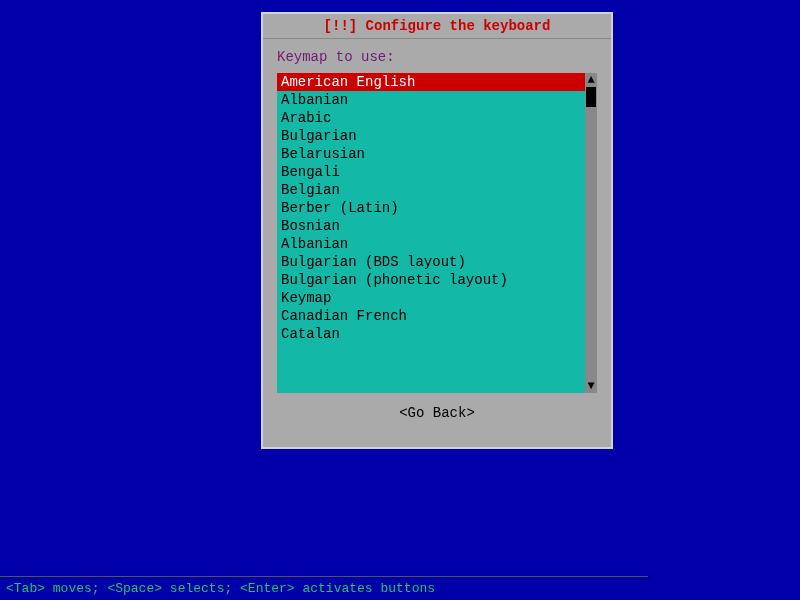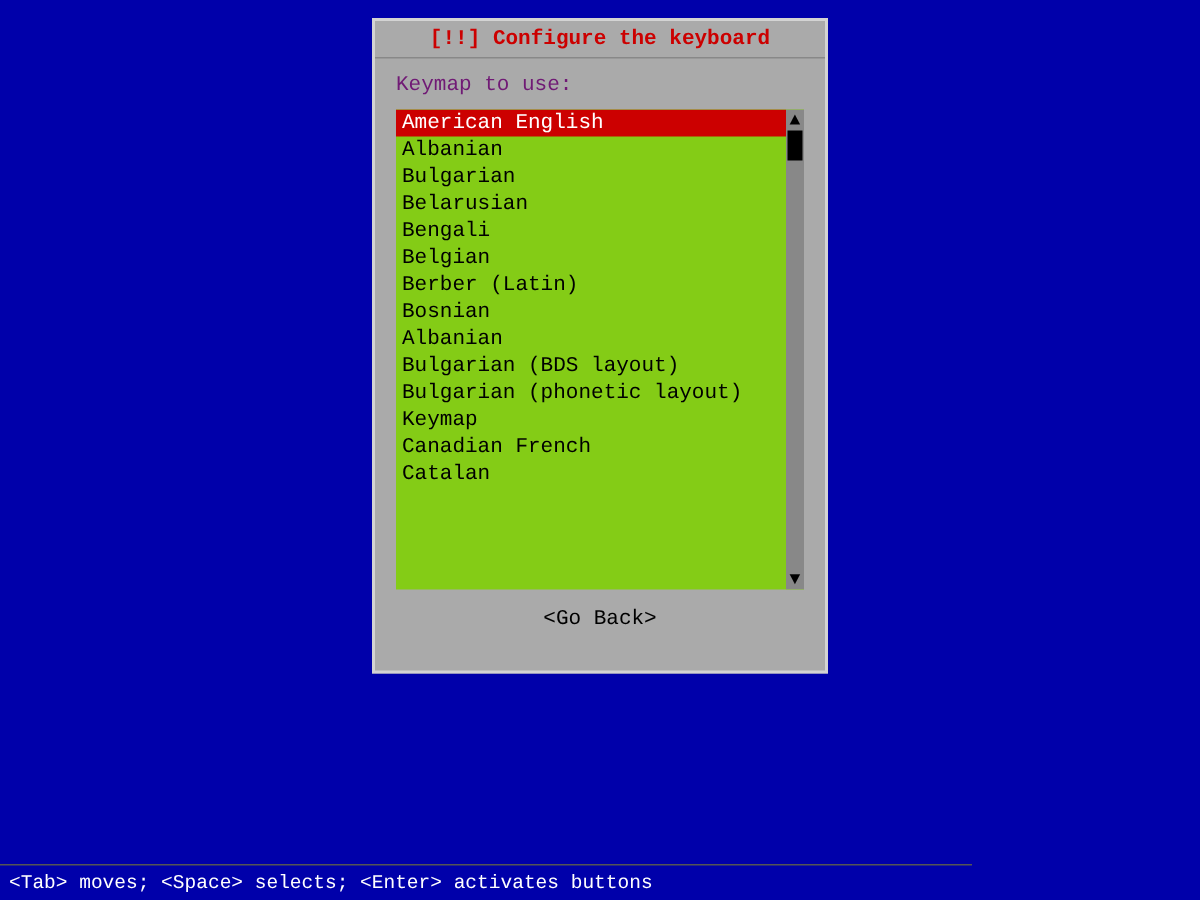--- a/index.html
+++ b/index.html
@@ -11,22 +11,22 @@
       font-family: 'Courier New', Courier, monospace;
       font-size: 14px;
       color: #d3d3d3;
       overflow: hidden;
       position: relative;
     }
 
     #dialog {
       position: absolute;
       top: 12px;
-      left: 248px;
-      width: 304px;
+      left: 261px;
+      width: 352px;
       background-color: #aaaaaa;
       border: 2px solid #d3d3d3;
       color: #000000;
     }
 
     #title-bar {
       background-color: #aaaaaa;
       text-align: center;
       padding: 4px 6px;
       color: #cc0000;
@@ -41,21 +41,21 @@
 
     #keymap-label {
       margin-bottom: 8px;
       color: #701a75;
       font-size: 14px;
     }
 
     #list-container {
       width: 100%;
       height: 320px;
-      background-color: #84cc16;
+      background-color: #14b8a6;
       overflow: hidden;
       position: relative;
       display: flex;
     }
 
     #list {
       flex: 1;
       overflow: hidden;
     }
 
@@ -123,37 +123,38 @@
       border: none;
       font-family: 'Courier New', Courier, monospace;
     }
 
     #status-bar {
       position: absolute;
       bottom: 0;
       left: 0;
       width: 648px;
       background-color: #0000AA;
-      color: #ffffff;
+      color: #22c55e;
       font-size: 13px;
       padding: 4px 6px;
       border-top: 1px solid #555;
     }
   </style>
 </head>
 <body>
 
 <div id="dialog">
   <div id="title-bar">[!!] Configure the keyboard</div>
   <div id="dialog-body">
     <div id="keymap-label">Keymap to use:</div>
     <div id="list-container">
       <div id="list">
           <div class="list-item selected">American English</div>
           <div class="list-item">Albanian</div>
+          <div class="list-item">Arabic</div>
           <div class="list-item">Bulgarian</div>
           <div class="list-item">Belarusian</div>
           <div class="list-item">Bengali</div>
           <div class="list-item">Belgian</div>
           <div class="list-item">Berber (Latin)</div>
           <div class="list-item">Bosnian</div>
           <div class="list-item">Albanian</div>
           <div class="list-item">Bulgarian (BDS layout)</div>
           <div class="list-item">Bulgarian (phonetic layout)</div>
           <div class="list-item">Keymap</div>

